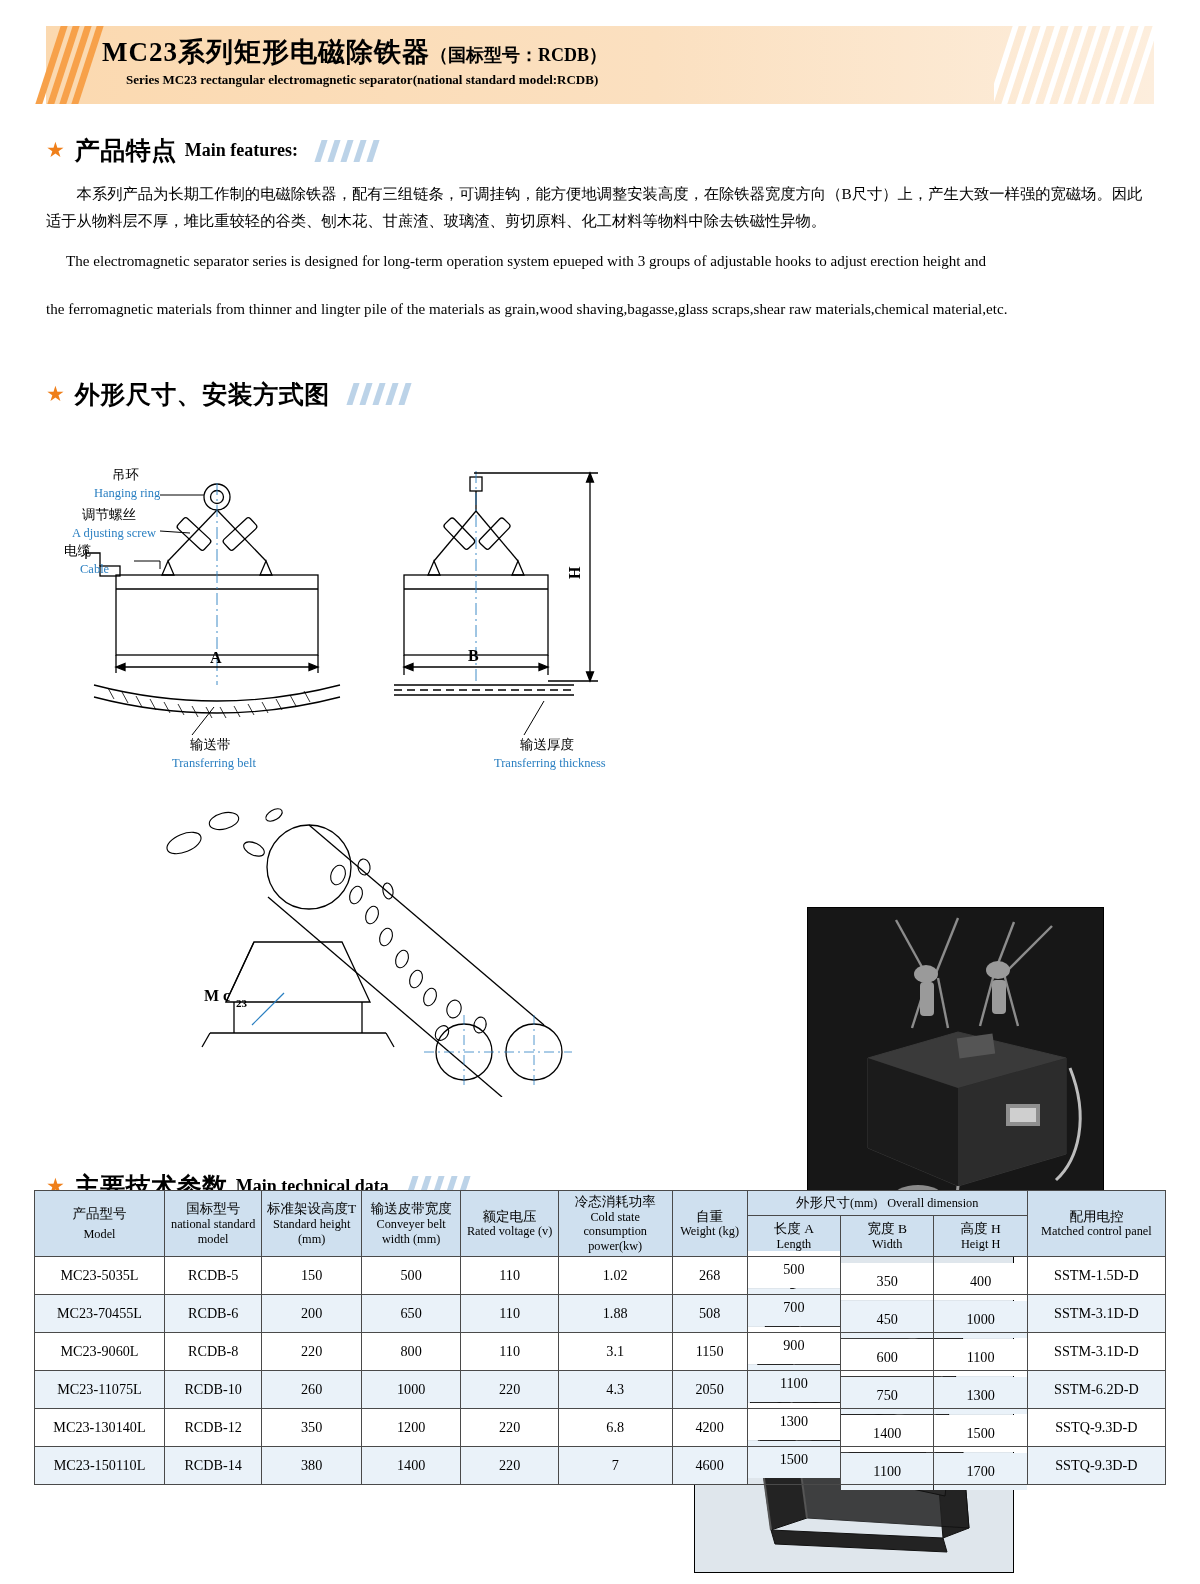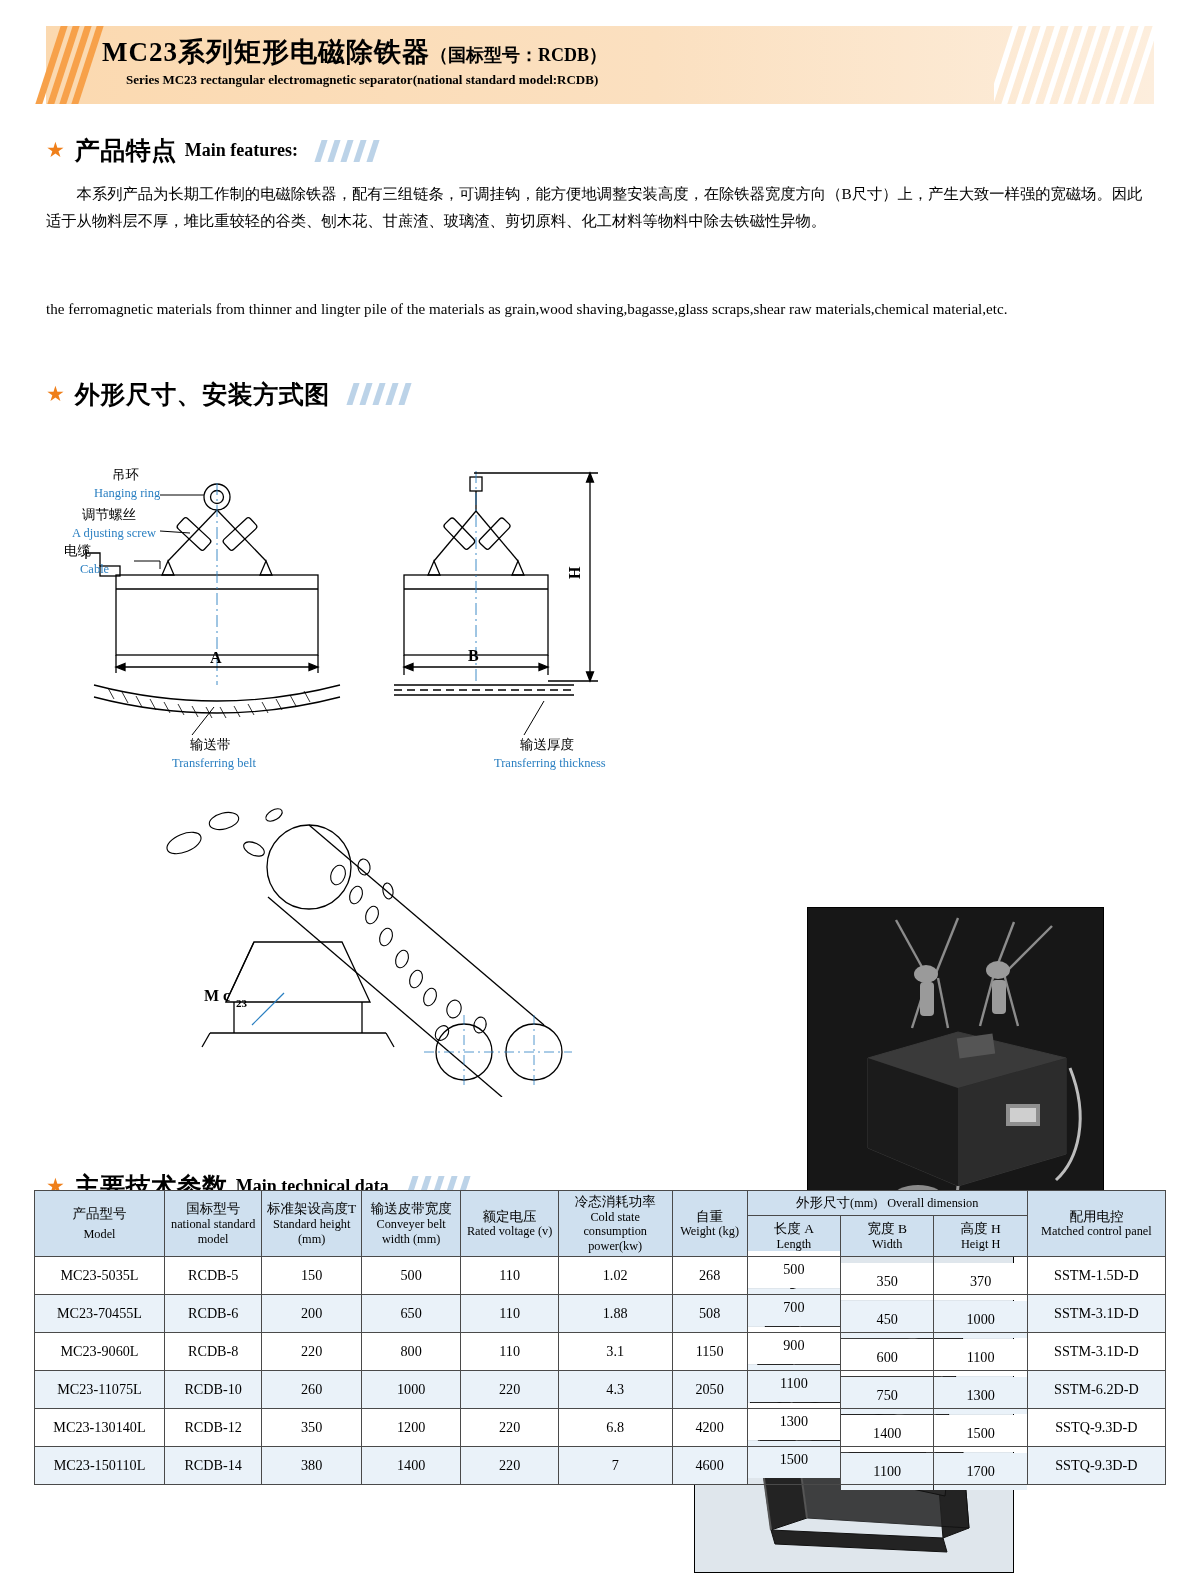--- a/index.html
+++ b/index.html
@@ -152,21 +152,21 @@
     <i style="left:6px"></i>
       <i style="left:19px"></i>
       <i style="left:32px"></i>
       <i style="left:45px"></i>
       <i style="left:58px"></i>
   </span>
 </div>
 
 <div class="para-zh">本系列产品为长期工作制的电磁除铁器，配有三组链条，可调挂钩，能方便地调整安装高度，在除铁器宽度方向（B尺寸）上，产生大致一样强的宽磁场。因此适于从物料层不厚，堆比重较轻的谷类、刨木花、甘蔗渣、玻璃渣、剪切原料、化工材料等物料中除去铁磁性异物。</div>
 <div class="para-en">
-  <span class="indent"></span><br>
+  <span class="indent"></span><span>The electromagnetic separator series is designed for long-term operation system epueped with 3 groups of adjustable hooks to adjust erection height and</span><br>
   <br>
   <span>the ferromagnetic materials from thinner and lingter pile of the materials as grain,wood shaving,bagasse,glass scraps,shear raw materials,chemical material,etc.</span>
 </div>
 
 <div class="section-head" style="margin-top:56px">
   <span class="star">★</span>
   <span class="sec-zh">外形尺寸、安装方式图</span>
   <span class="head-stripes">
     <i style="left:6px"></i>
       <i style="left:19px"></i>
@@ -472,21 +472,21 @@
       <tr>
         <td>MC23-5035L</td>
         <td>RCDB-5</td>
         <td>150</td>
         <td>500</td>
         <td>110</td>
         <td>1.02</td>
         <td>268</td>
         <td class="cellup">500</td>
         <td class="celldn">350</td>
-        <td class="celldn">370</td>
+        <td class="celldn">400</td>
         <td>SSTM-1.5D-D</td>
       </tr>
       <tr>
         <td>MC23-70455L</td>
         <td>RCDB-6</td>
         <td>200</td>
         <td>650</td>
         <td>110</td>
         <td>1.88</td>
         <td>508</td>

